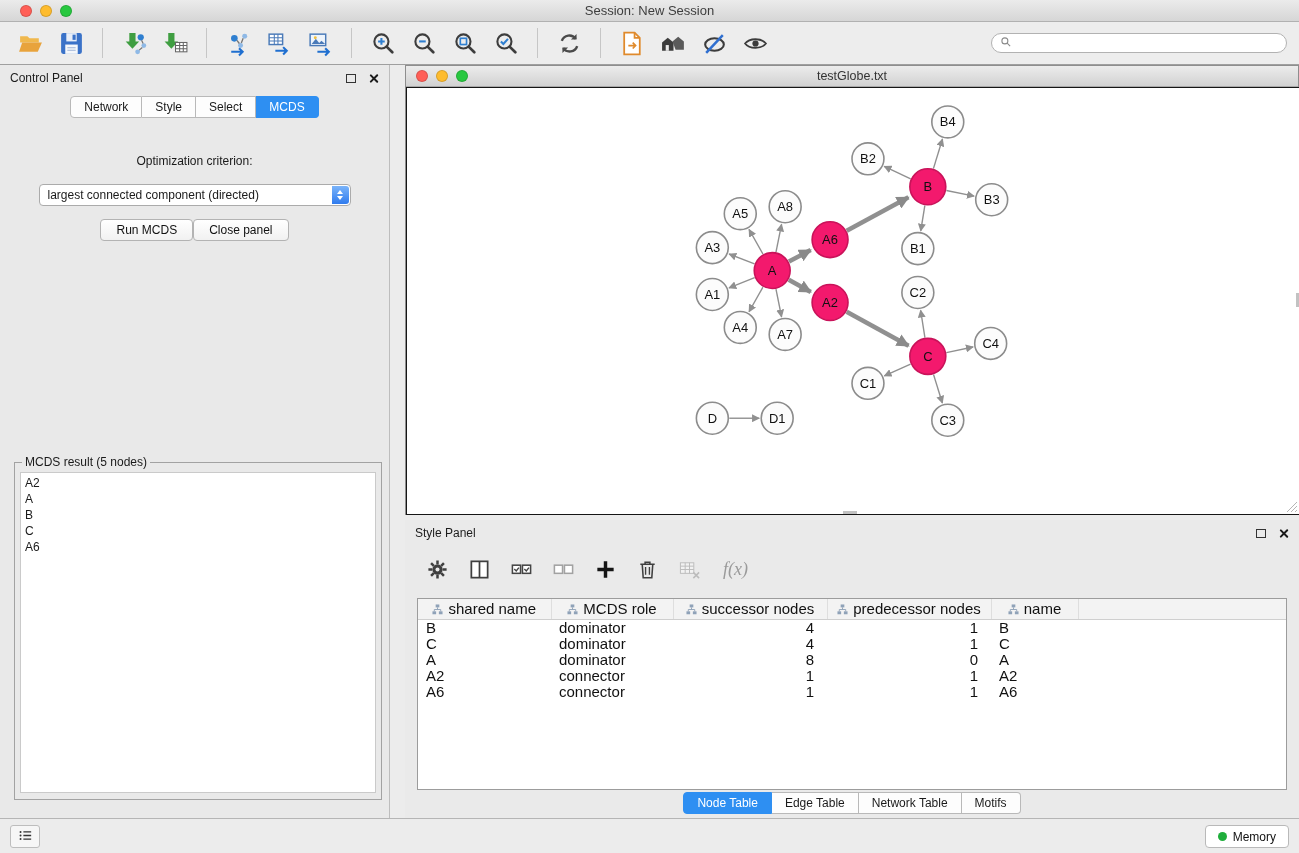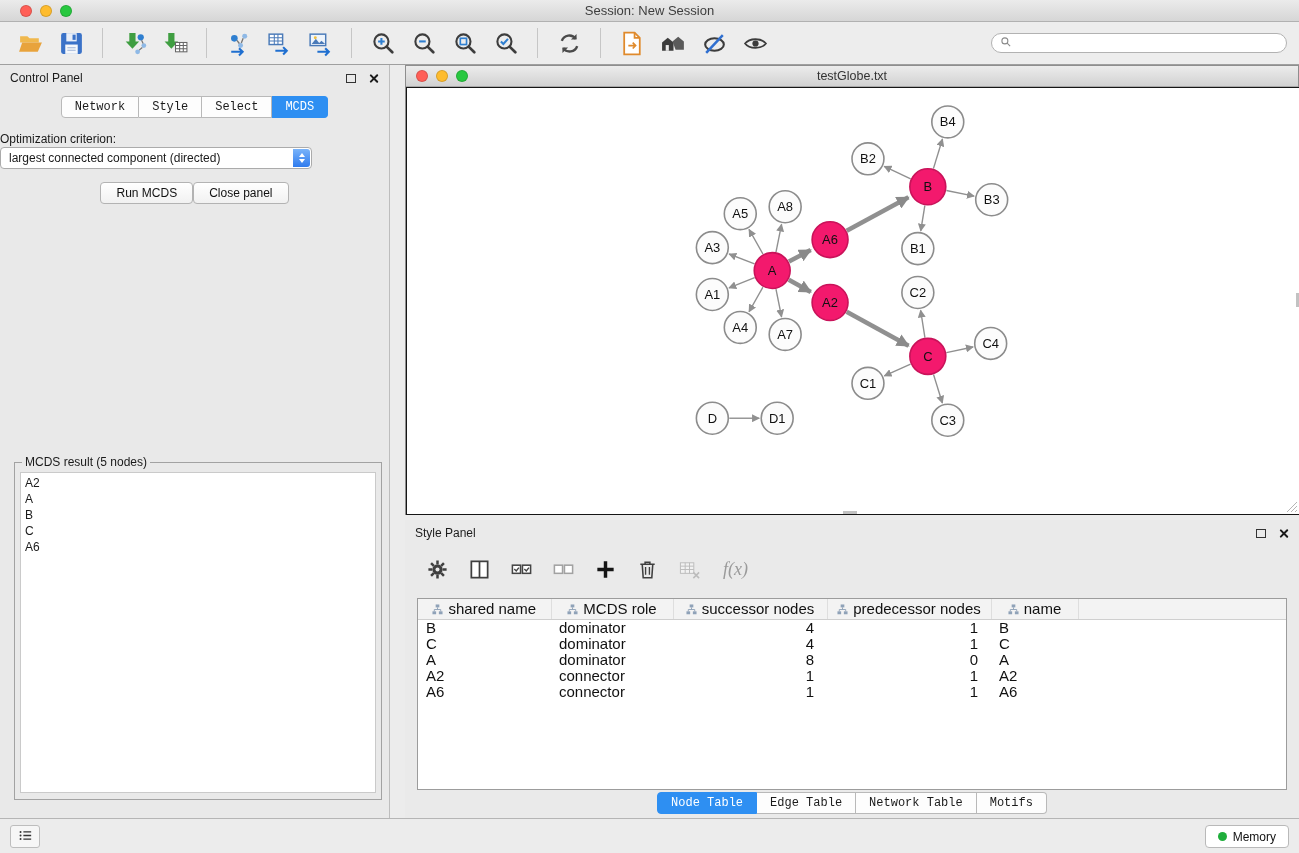--- a/index.html
+++ b/index.html
@@ -28,31 +28,31 @@
 
   
   .panel-head{height:26px;display:flex;align-items:center;padding:0 10px;font-size:12px;color:#1c1c1c}
   .panel-head .spacer{flex:1}
   .float-icon{width:10px;height:9px;border:1.5px solid #333;display:inline-block;margin-right:12px}
   .close-icon{position:relative;width:11px;height:11px;display:inline-block}
   .close-icon::before,.close-icon::after{content:"";position:absolute;left:4.5px;top:0;width:2.2px;height:11px;background:#1b1b1b;border-radius:1px}
   .close-icon::before{transform:rotate(45deg)}.close-icon::after{transform:rotate(-45deg)}
 
   .seg-tabs{display:flex;justify-content:center}
-  .seg-tab{font-family:Liberation Mono, monospace;font-size:12px;padding:3px 13px;background:#fdfdfd;
+  .seg-tab{font-family:Liberation Sans, sans-serif;font-size:12px;padding:3px 13px;background:#fdfdfd;
     border:1px solid #b9b9b9;border-left-width:0;color:#1a1a1a;cursor:default;line-height:14px}
   .seg-tab:first-child{border-left-width:1px;border-radius:4px 0 0 4px}
   .seg-tab:last-child{border-radius:0 4px 4px 0}
   .seg-tab.active{background:var(--accent,#2e8ff2);border-color:var(--accent,#2e8ff2);color:#fff}
 
   
   .control-panel{position:absolute;left:0;top:65px;width:390px;height:753px;background:#e9e9e9;border-right:1px solid #bdbdbd}
   .cp-tabs{margin-top:5px}
-  .opt-label{margin-top:14px;font-size:12px}
-  .combo-row{display:flex;margin-top:1px}
+  .opt-label{text-align:center;margin-top:36px;font-size:12px}
+  .combo-row{display:flex;justify-content:center;margin-top:16px}
   .combo{position:relative;width:312px;height:22px;background:#fff;border:1px solid #ababab;border-radius:4px;
     font-size:12px;line-height:20px;padding:0 26px 0 8px;white-space:nowrap;overflow:hidden}
   .stepper{position:absolute;right:1px;top:1px;bottom:1px;width:17px;border-radius:0 3px 3px 0;
     background:linear-gradient(#7ab4fa,#2f7bee);display:flex;flex-direction:column;align-items:center;justify-content:center;gap:2px}
   .stepper i{display:block;width:0;height:0;border-left:3.5px solid transparent;border-right:3.5px solid transparent}
   .stepper .up{border-bottom:4px solid #fff}
   .stepper .down{border-top:4px solid #fff}
   .btn-row{display:flex;justify-content:center;margin-top:13px}
   .mac-btn{font-family:"Liberation Sans",sans-serif;font-size:12px;padding:3px 15px;background:linear-gradient(#ffffff,#f1f1f1);
     border:1px solid #b3b3b3;border-radius:4px;color:#111;cursor:default}

